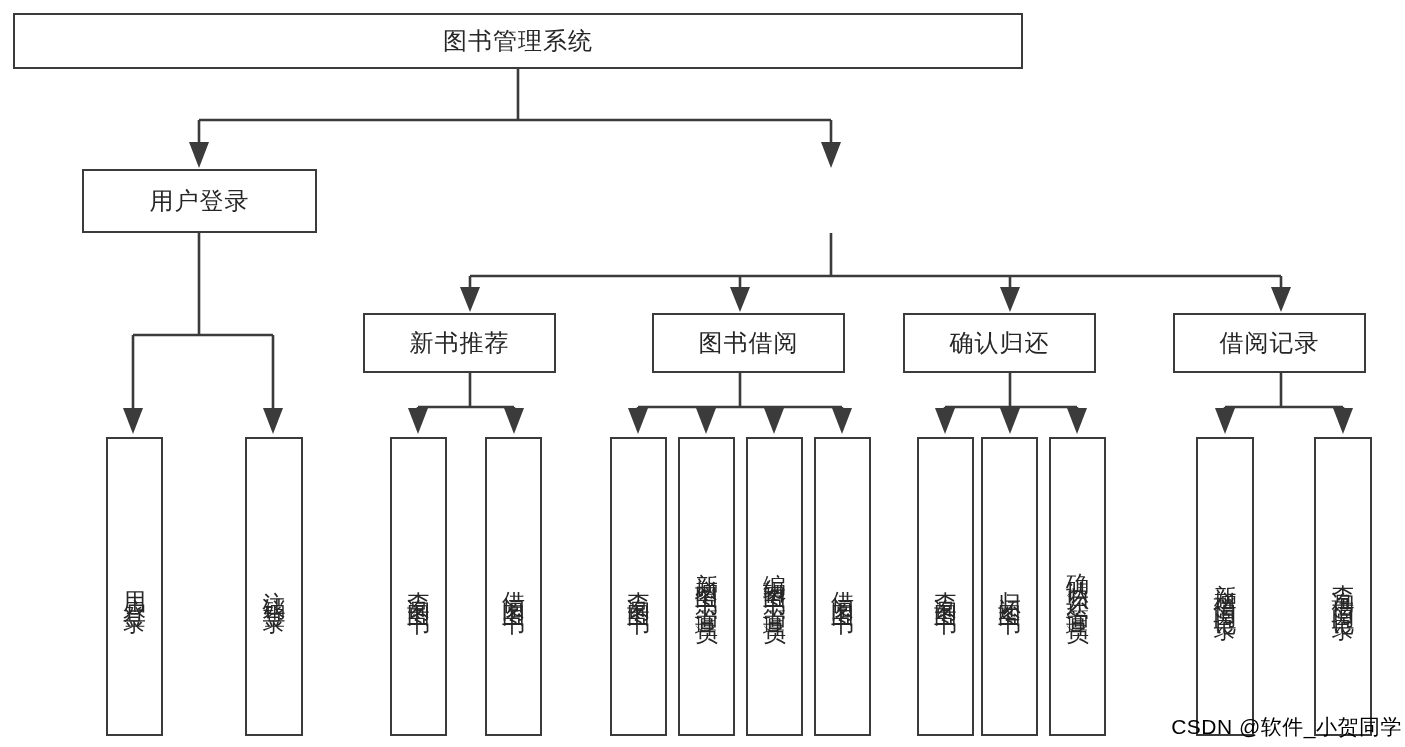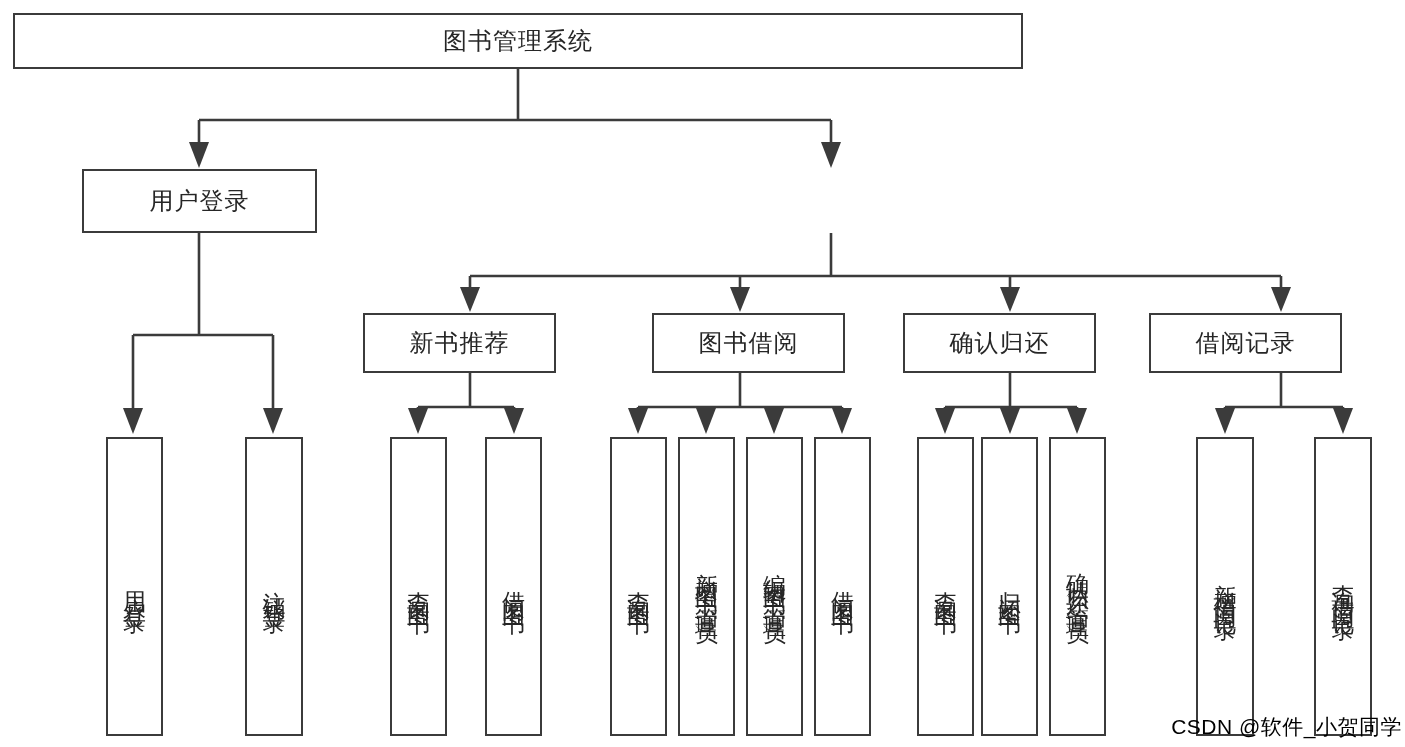--- a/index.html
+++ b/index.html
@@ -60,21 +60,21 @@
   
   .n-root      { left: 13px;   top: 13px;  width: 1010px; height: 56px; }
   
   .n-login     { left: 82px;   top: 169px; width: 235px;  height: 64px; }
   .n-manage    { left: 713px;  top: 169px; width: 236px;  height: 64px; }
   
   .n-l2        { top: 313px; height: 60px; width: 193px; }
   .n-recommend { left: 363px; }
   .n-borrow    { left: 633px; margin-left: 19px; }
   .n-current   { left: 903px; }
-  .n-records   { left: 1149px; }
+  .n-records   { left: 1173px; }
   
   .leaf        { top: 437px; height: 299px; width: 57px; }
   .lf-login-0    { left: 106px; }
   .lf-login-1    { left: 245px; width: 58px; }
   .lf-rec-0      { left: 390px; }
   .lf-rec-1      { left: 485px; }
   .lf-bor-0      { left: 610px; }
   .lf-bor-1      { left: 678px; }
   .lf-bor-2      { left: 746px; }
   .lf-bor-3      { left: 814px; }

